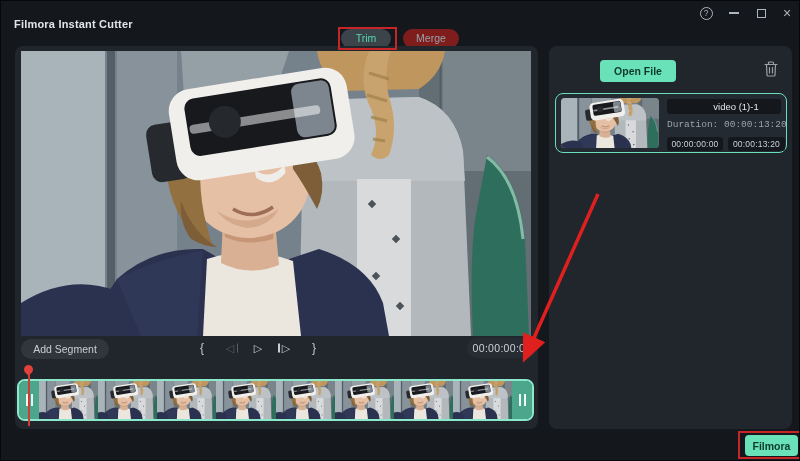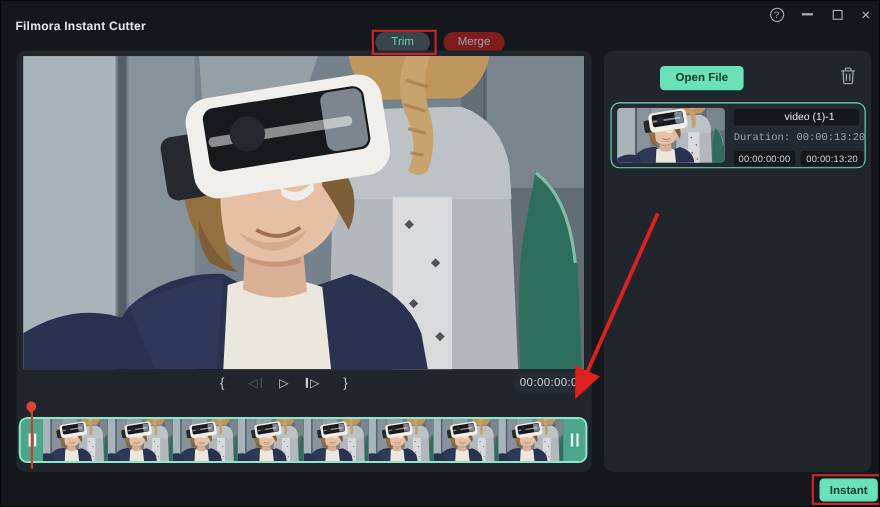--- a/index.html
+++ b/index.html
@@ -153,20 +153,21 @@
 
   <div class="left-panel"></div>
   <div class="right-panel"></div>
 
   <div class="preview">
     <svg viewBox="0 0 510 285" preserveAspectRatio="xMidYMid slice">
         <use href="#vr-scene"></use>
       </svg>
   </div>
 
+  <button class="add-segment">Add Segment</button>
   <div class="transport">
     <button class="tbtn brace">{</button>
     <button class="tbtn tri step-back">◁</button>
     <button class="tbtn tri play">▷</button>
     <button class="tbtn tri step-fwd">▷</button>
     <button class="tbtn brace">}</button>
   </div>
   <div class="timecode">00:00:00:00</div>
 
   <div class="timeline">
@@ -235,21 +236,21 @@
   <div class="clip-thumb">
     <svg viewBox="0 0 510 285" preserveAspectRatio="xMidYMid slice">
         <use href="#vr-scene"></use>
       </svg>
   </div>
   <div class="clip-name">video (1)-1</div>
   <div class="clip-duration">Duration: 00:00:13:20</div>
   <div class="time-box time-in">00:00:00:00</div>
   <div class="time-box time-out">00:00:13:20</div>
 
-  <button class="export-btn">Instant</button>
+  <button class="export-btn">Filmora</button>
 
   <div class="annot annot-trim"></div>
   <div class="annot annot-export"></div>
   <svg class="annot-arrow" width="800" height="461" viewBox="0 0 800 461">
     <defs>
       <marker id="arrh" markerWidth="9" markerHeight="8" refX="6.5" refY="3.5" orient="auto">
         <path d="M0,0 L8,3.5 L0,7 Z" fill="#e01f1f"></path>
       </marker>
     </defs>
     <line x1="597" y1="193" x2="524" y2="357" stroke="#e01f1f" stroke-width="3.5" marker-end="url(#arrh)"></line>

